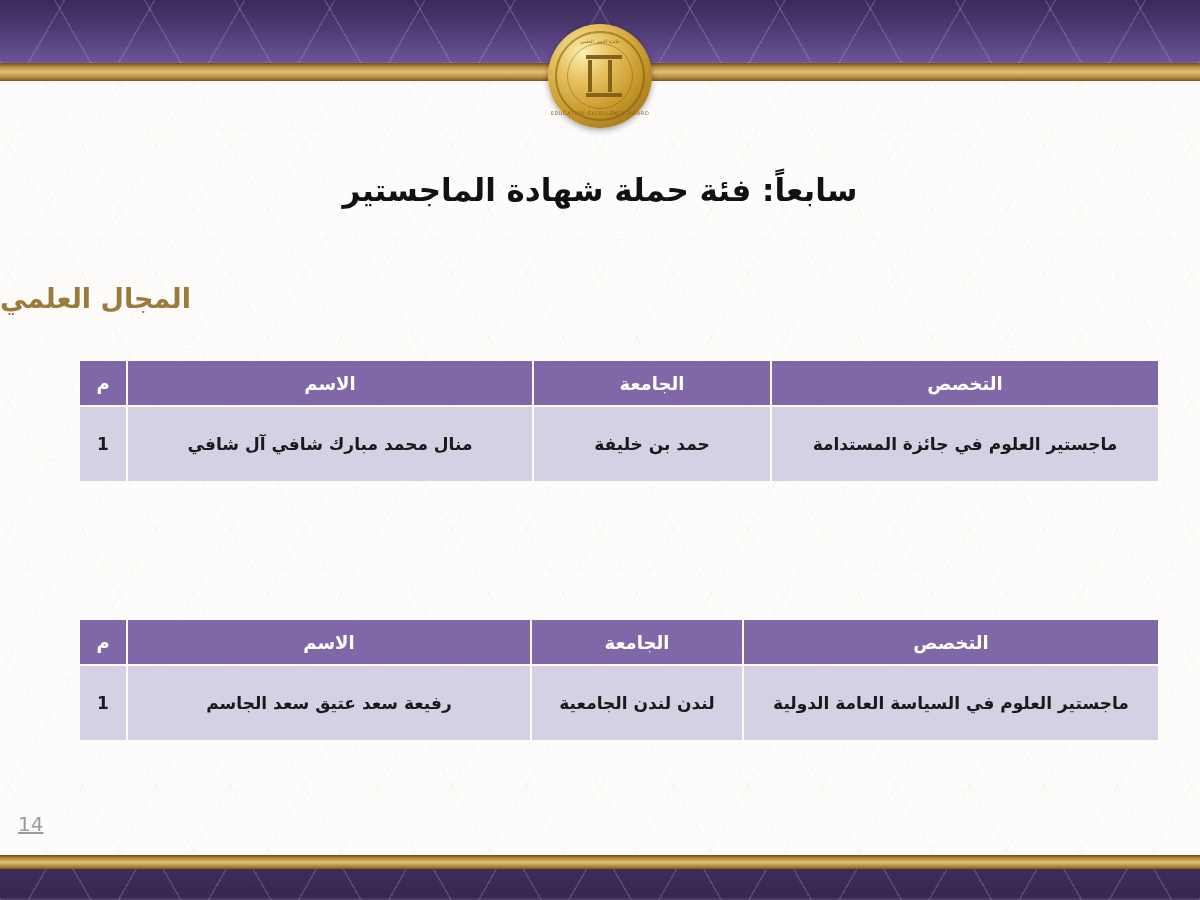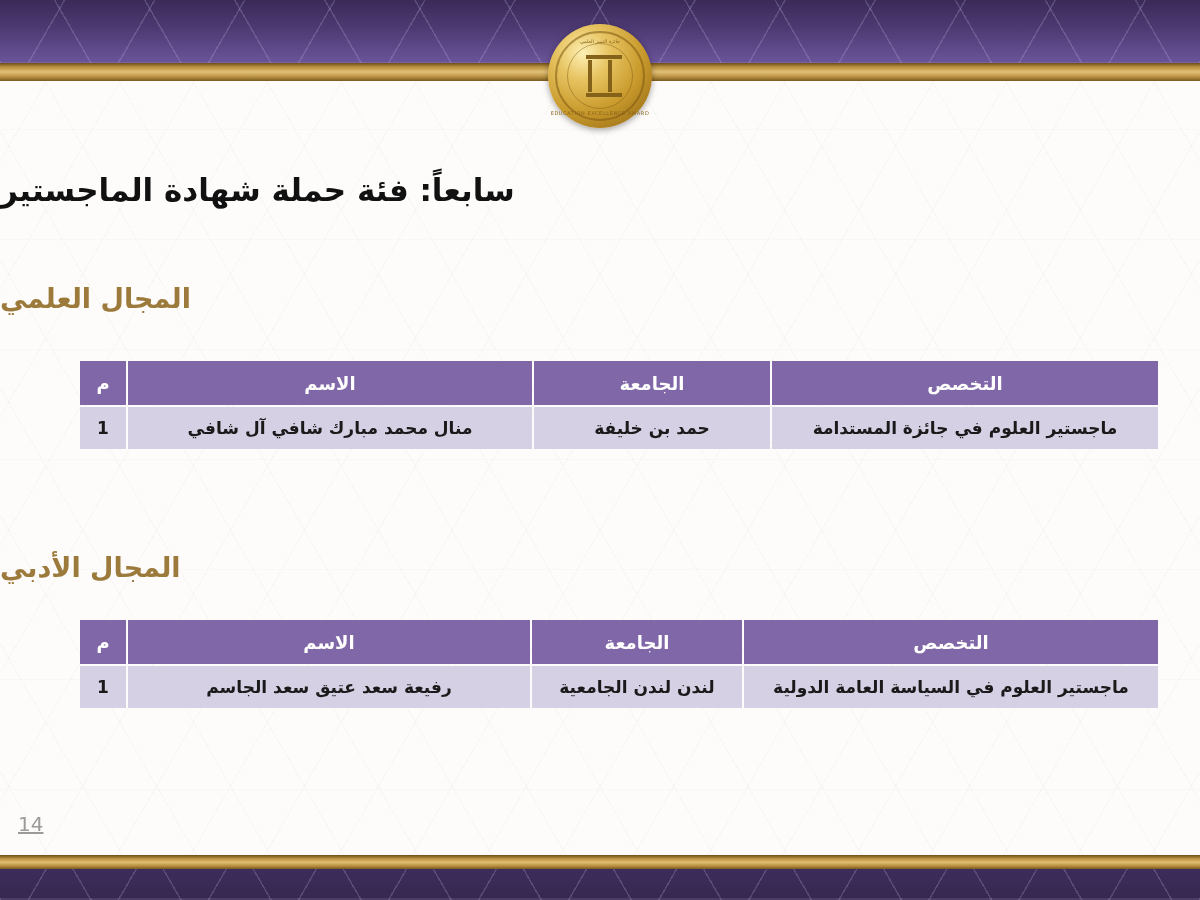--- a/index.html
+++ b/index.html
@@ -133,21 +133,21 @@
   }
   .medallion .arc-text-top { top: 14px; }
   .medallion .arc-text-bottom { bottom: 12px; }
 
   
   .slide-title {
     position: absolute;
     left: 0;
     top: 172px;
     width: 1200px;
-    text-align: left;
+    text-align: center;
     font-size: 31px;
     font-weight: bold;
     color: #111111;
     direction: rtl;
   }
 
   
   .section-heading {
     position: absolute;
     left: 0;
@@ -181,21 +181,21 @@
     padding: 0 6px;
     text-align: center;
     border: none;
   }
   .award-table td {
     background: #d5d0e3;
     color: #1a1a1a;
     font-size: 17px;
     font-weight: bold;
     height: 42px;
-    padding: 0 8px;
+    padding: 16px 8px;
     text-align: center;
     border: none;
     white-space: nowrap;
   }
   .award-table td.col-index,
   .award-table th.col-index {
     width: 46px;
     padding: 0;
   }
 
@@ -256,21 +256,20 @@
     <tbody>
       <tr>
         <td class="col-spec">ماجستير العلوم في جائزة المستدامة</td>
         <td class="col-uni">حمد بن خليفة</td>
         <td class="col-name">منال محمد مبارك شافي آل شافي</td>
         <td class="col-index">1</td>
       </tr>
     </tbody>
   </table>
 
-  <div class="section-heading" id="heading-literary">المجال الأدبي</div>
 
   <table class="award-table" id="table-literary">
     <thead>
       <tr>
         <th class="col-spec">التخصص</th>
         <th class="col-uni">الجامعة</th>
         <th class="col-name">الاسم</th>
         <th class="col-index">م</th>
       </tr>
     </thead>

